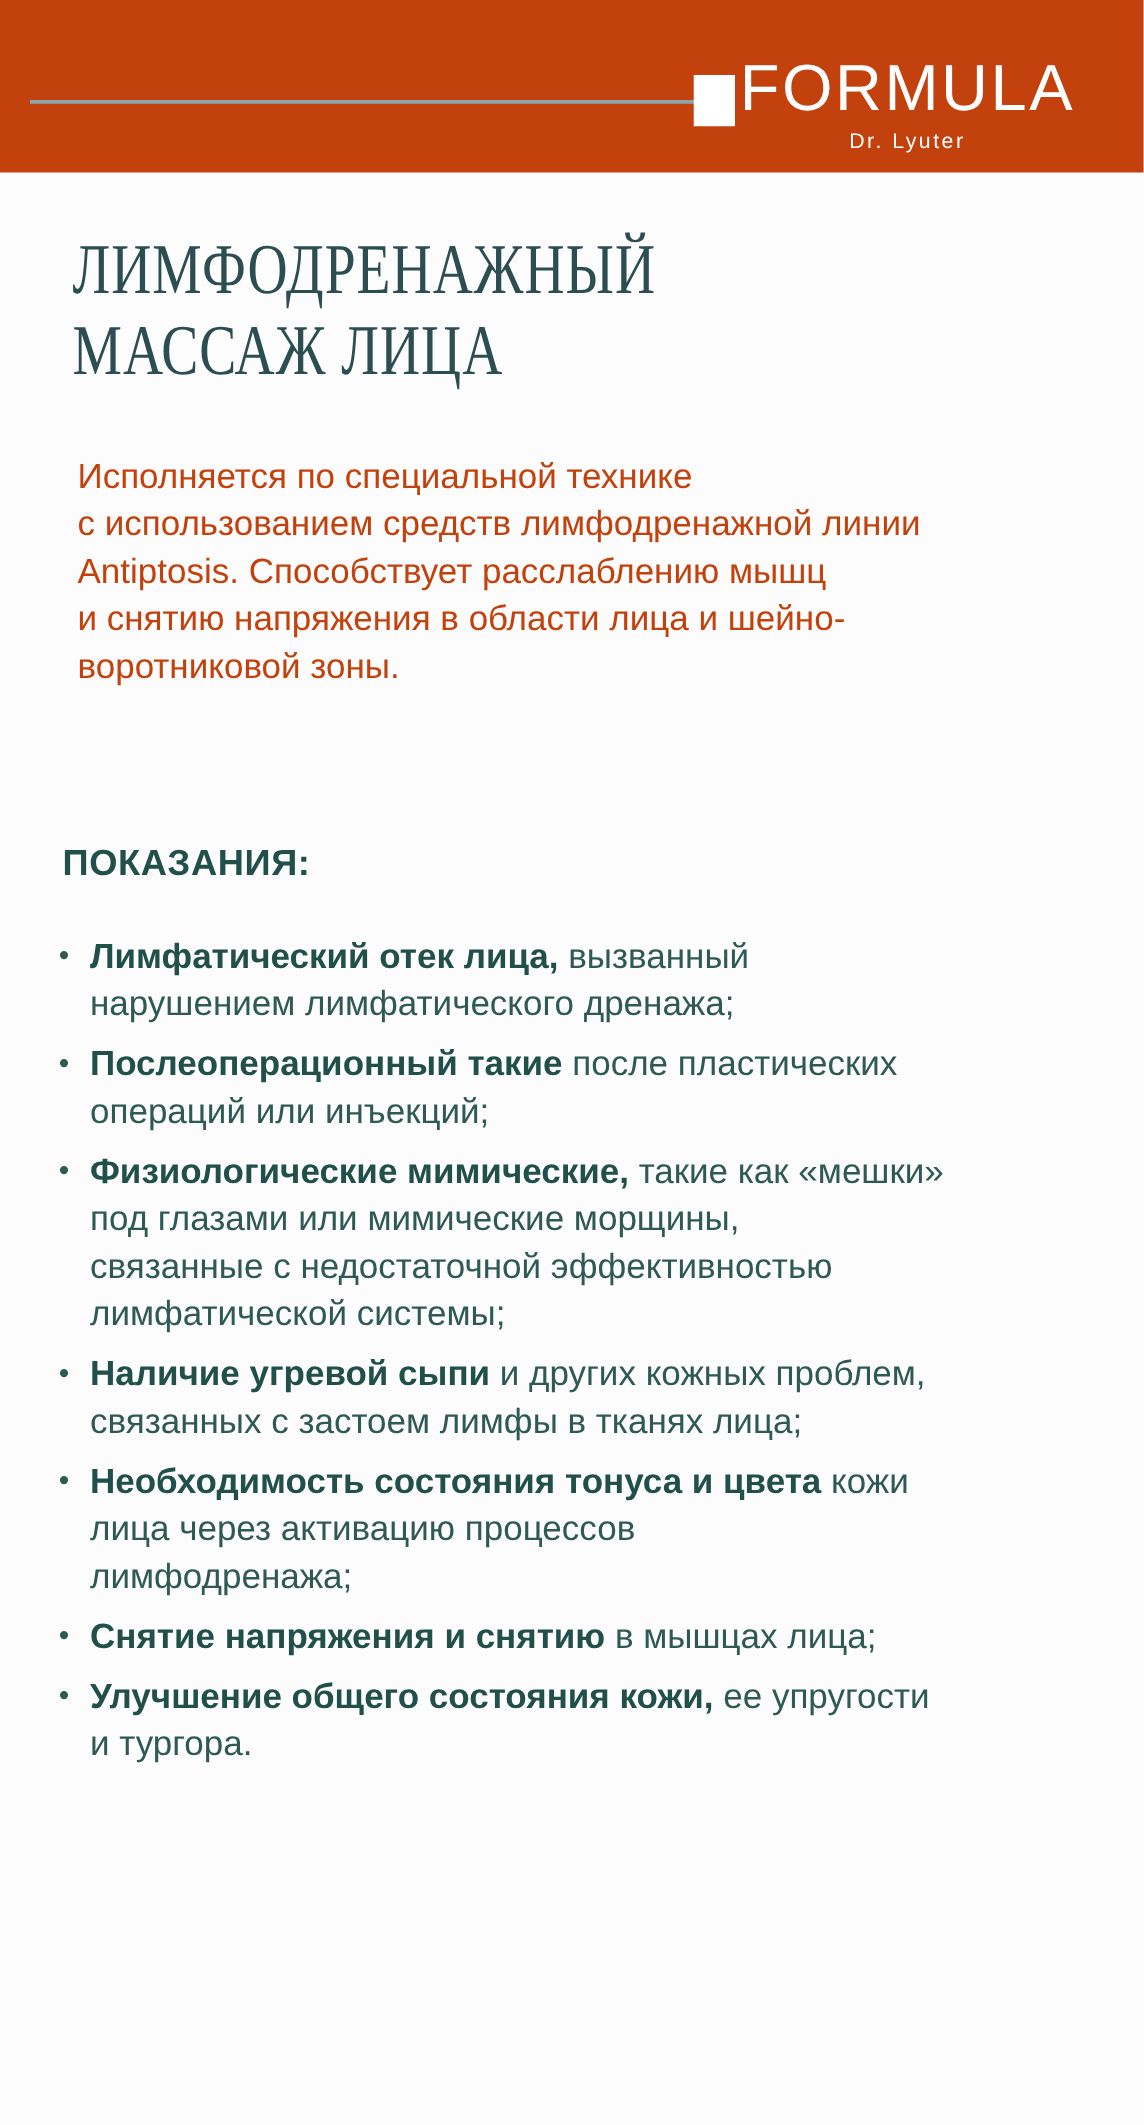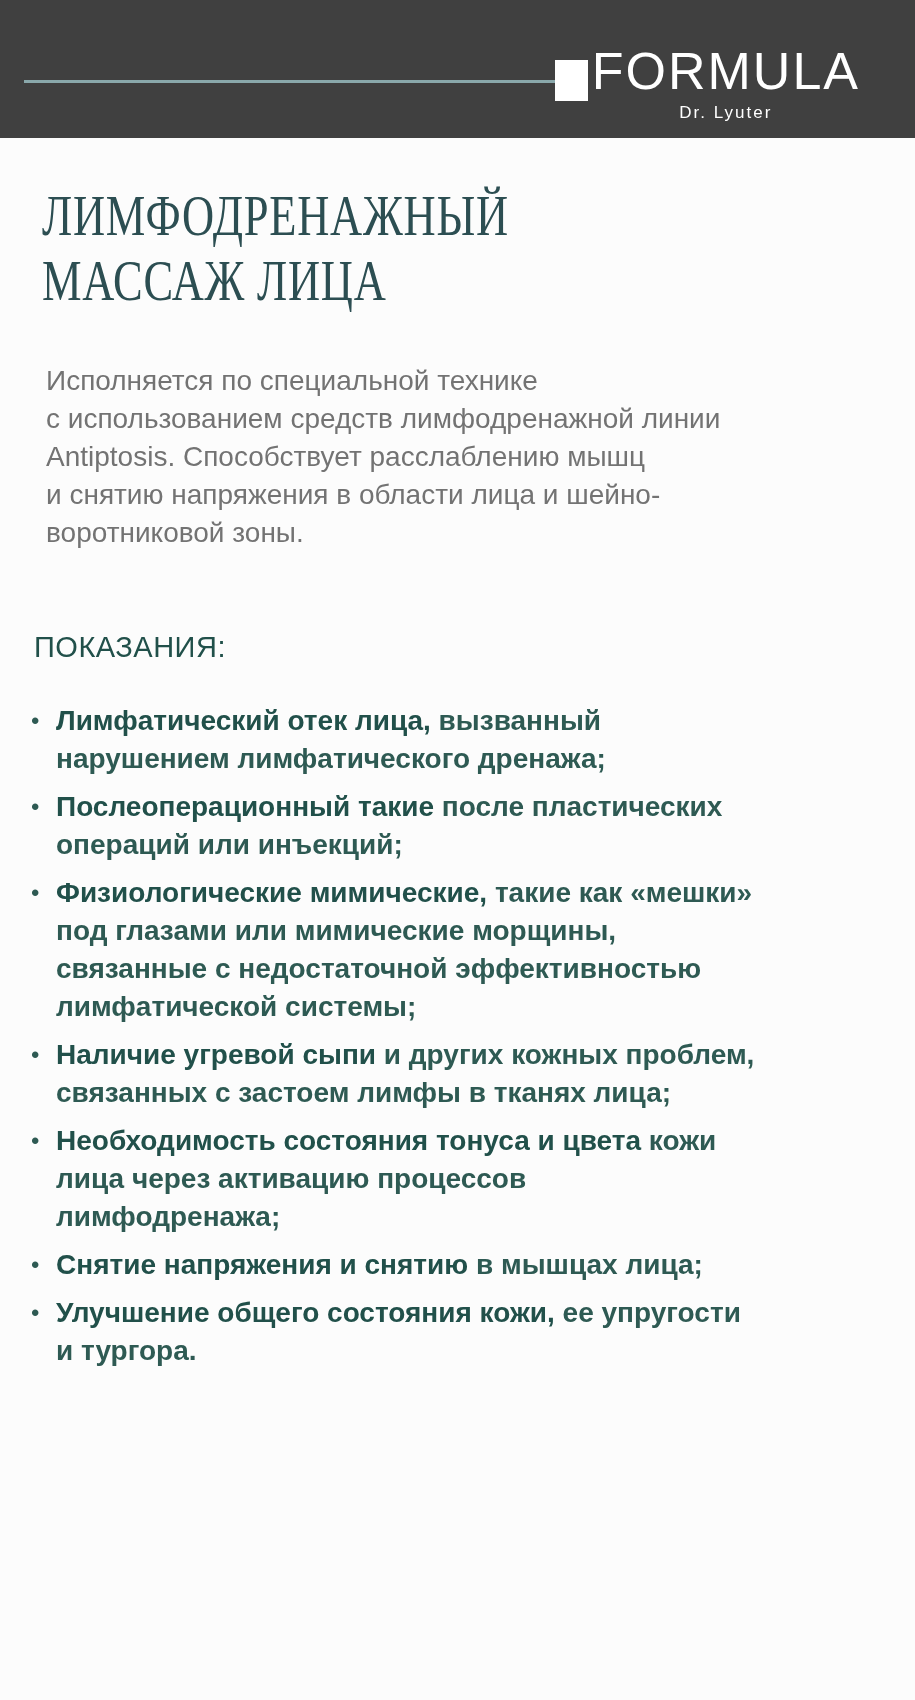--- a/index.html
+++ b/index.html
@@ -8,21 +8,21 @@
     background: #fcfcfc;
     font-family: "Liberation Sans", sans-serif;
     overflow: hidden;
   }
   .page { position: relative; width: 915px; height: 1700px; }
 
   
   .hdr {
     position: relative;
     width: 100%; height: 138px;
-    background: #404040;
+    background: #c2410c;
   }
   .hdr-rule {
     position: absolute;
     left: 24px; top: 80px;
     width: 532px; height: 3px;
     background: #8aa8ab;
   }
   .hdr-square {
     position: absolute;
     left: 555px; top: 60px;
@@ -44,43 +44,43 @@
   }
   .brand-sub {
     font-size: 17px; line-height: 24px;
     letter-spacing: 2px;
     margin-top: 1px;
     white-space: nowrap;
   }
 
   
   .content {
-    padding: 0 78px 0 40px;
+    padding: 0 78px 0 56px;
   }
   .title {
     margin: 45px 0 0 2px;
     font-family: "Liberation Serif", serif;
     font-weight: 400;
     font-size: 57px; line-height: 65px;
     letter-spacing: 1px;
     color: #2c4e52;
     white-space: pre-line;
     transform: scaleX(0.78);
     transform-origin: left top;
   }
   .intro {
     margin: 49px 0 0 6px;
     font-size: 28px; line-height: 38px;
-    color: #737373;
+    color: #c2410c;
     white-space: pre-line;
   }
   .ind-heading {
-    margin: 76px 0 0 -6px;
+    margin: 120px 0 0 -6px;
     font-size: 29px; line-height: 38px;
-    font-weight: 400;
+    font-weight: 700;
     letter-spacing: 0.5px;
     color: #21504a;
   }
   .ind-list {
     list-style: none;
     margin: 36px 0 0 -9px;
     padding: 0;
   }
   .ind-list li {
     position: relative;
@@ -89,21 +89,21 @@
     font-size: 28px; line-height: 38px;
     color: #2e5a53;
   }
   .dot {
     position: absolute;
     left: 0; top: 0;
     font-size: 24px; line-height: 38px;
     color: #2e5a53;
   }
   .b { font-weight: 700; color: #21504a; margin-top: 44px; }
-  .r { white-space: pre-line; font-weight: bold; }
+  .r { white-space: pre-line; }
 </style>
 </head>
 <body>
 
 <div class="page">
 
   <header class="hdr">
     <div class="hdr-rule"></div>
     <div class="hdr-square"></div>
     <div class="brand">

